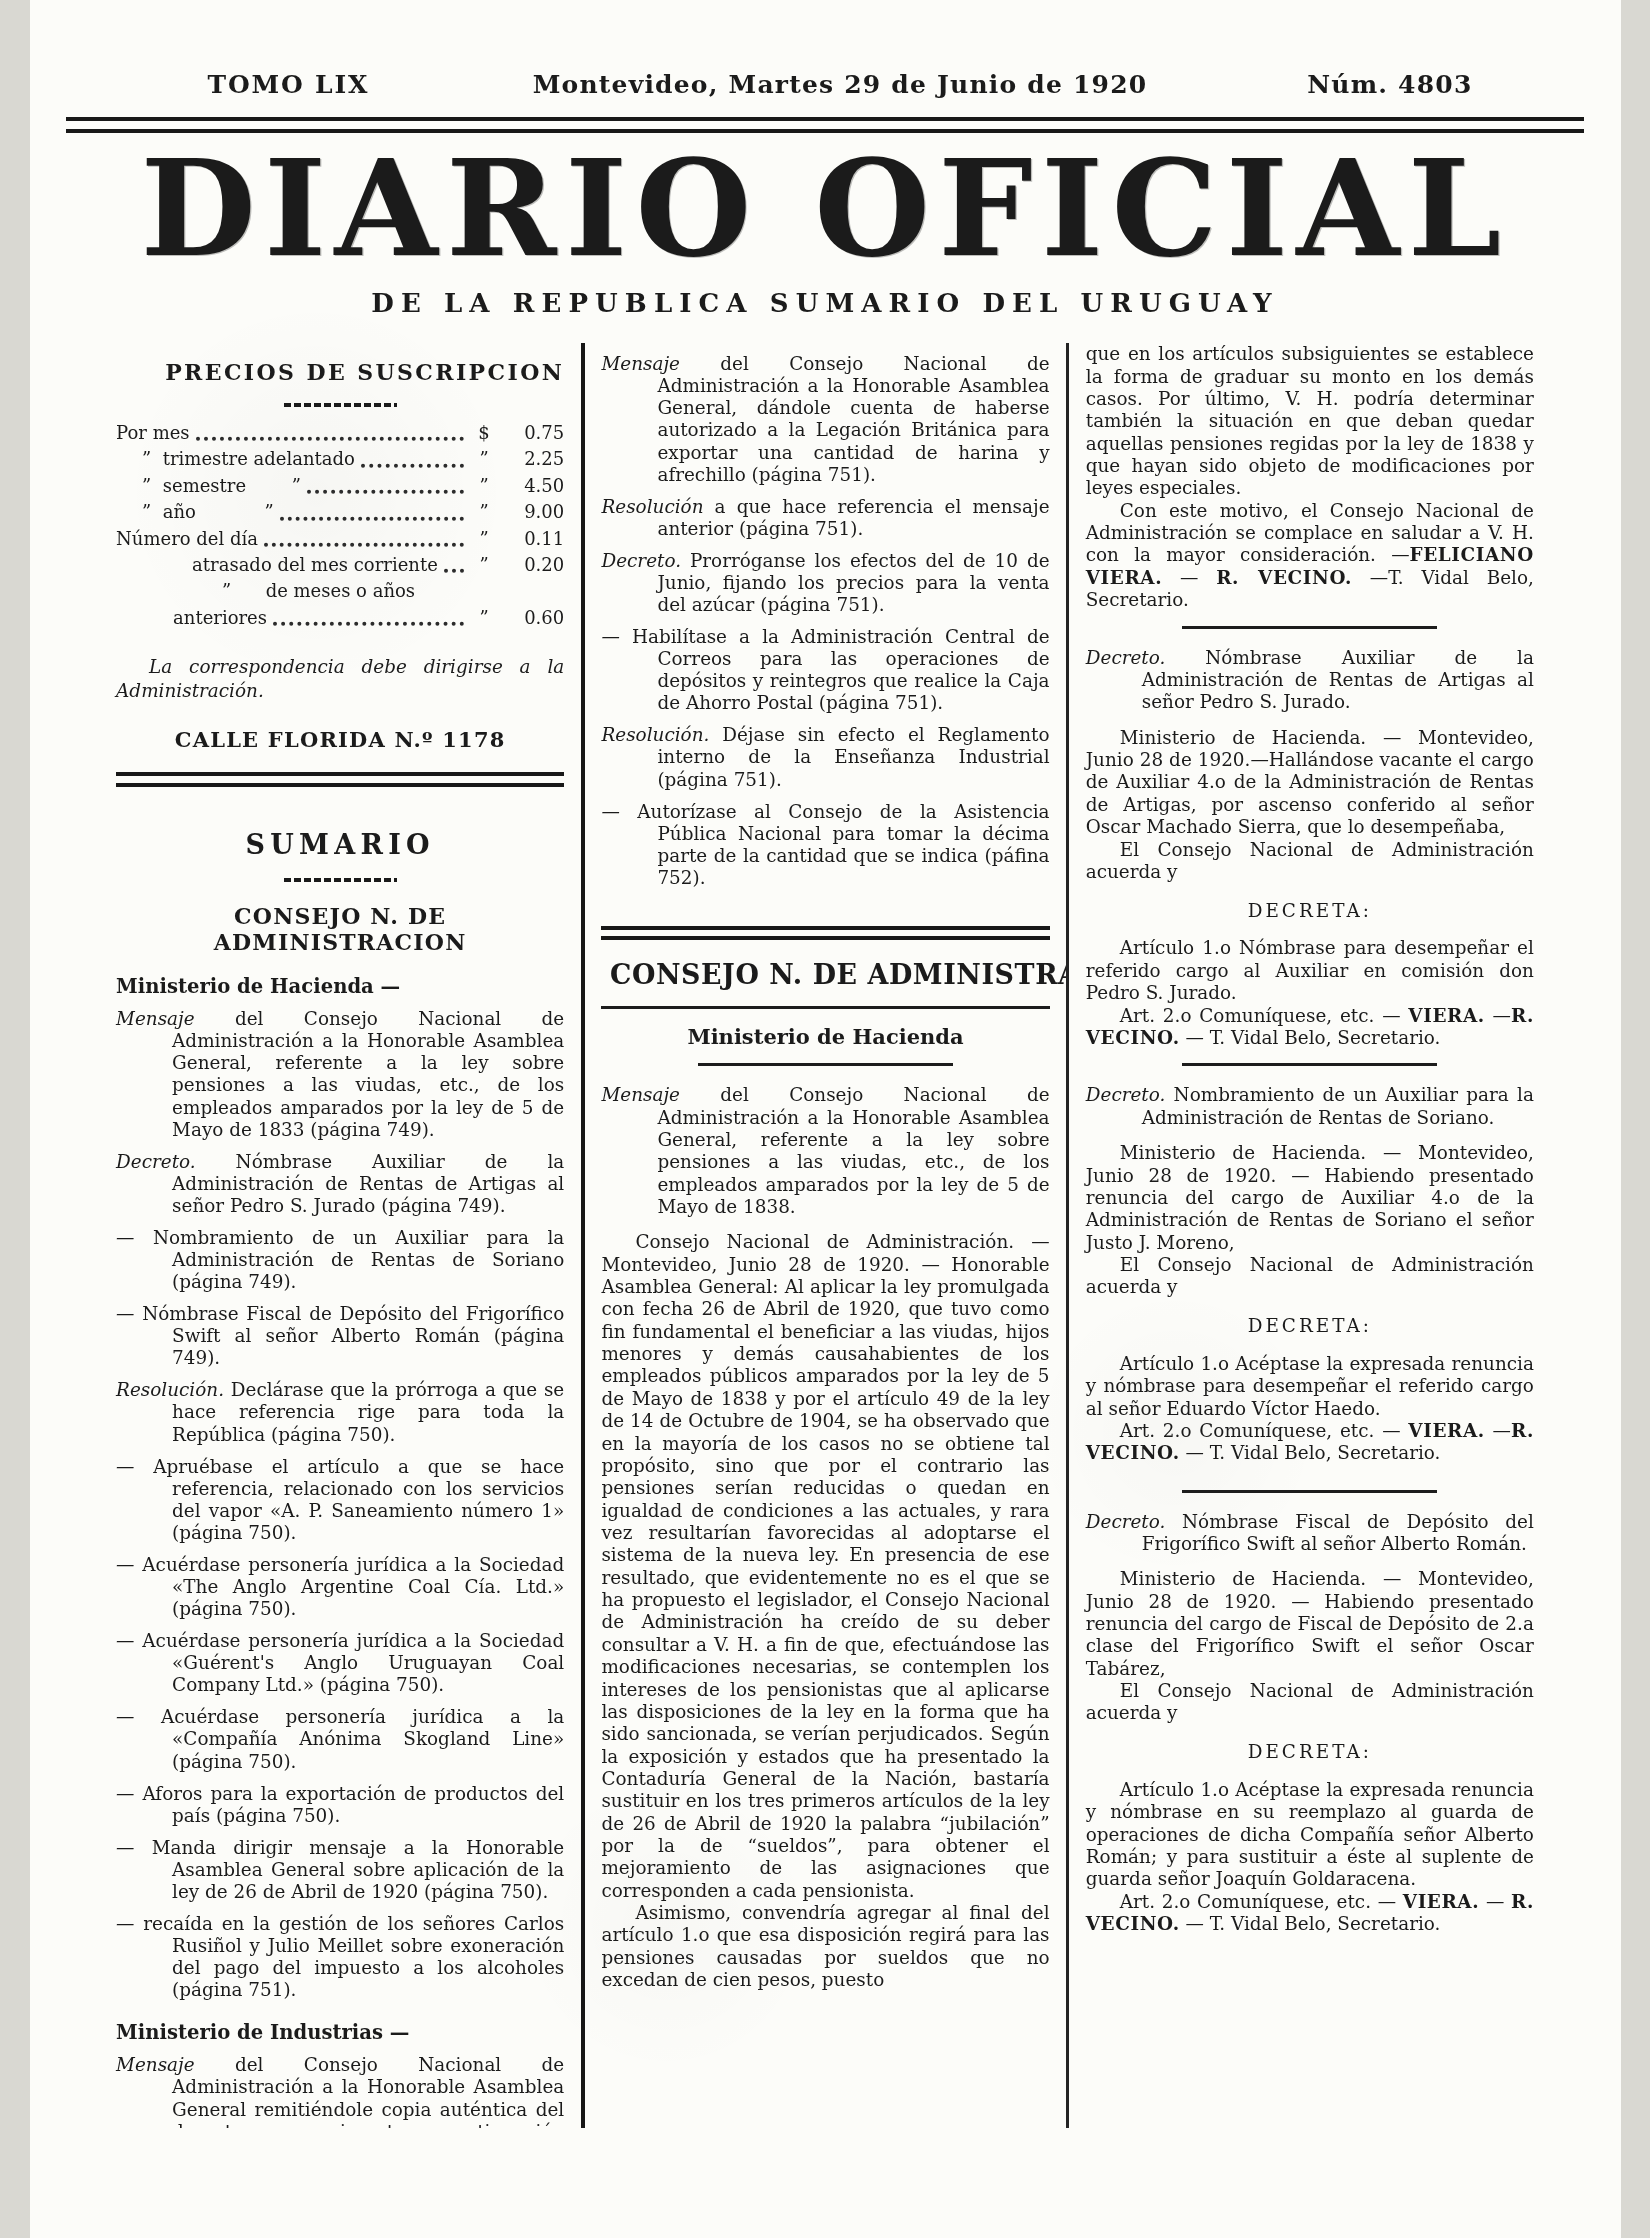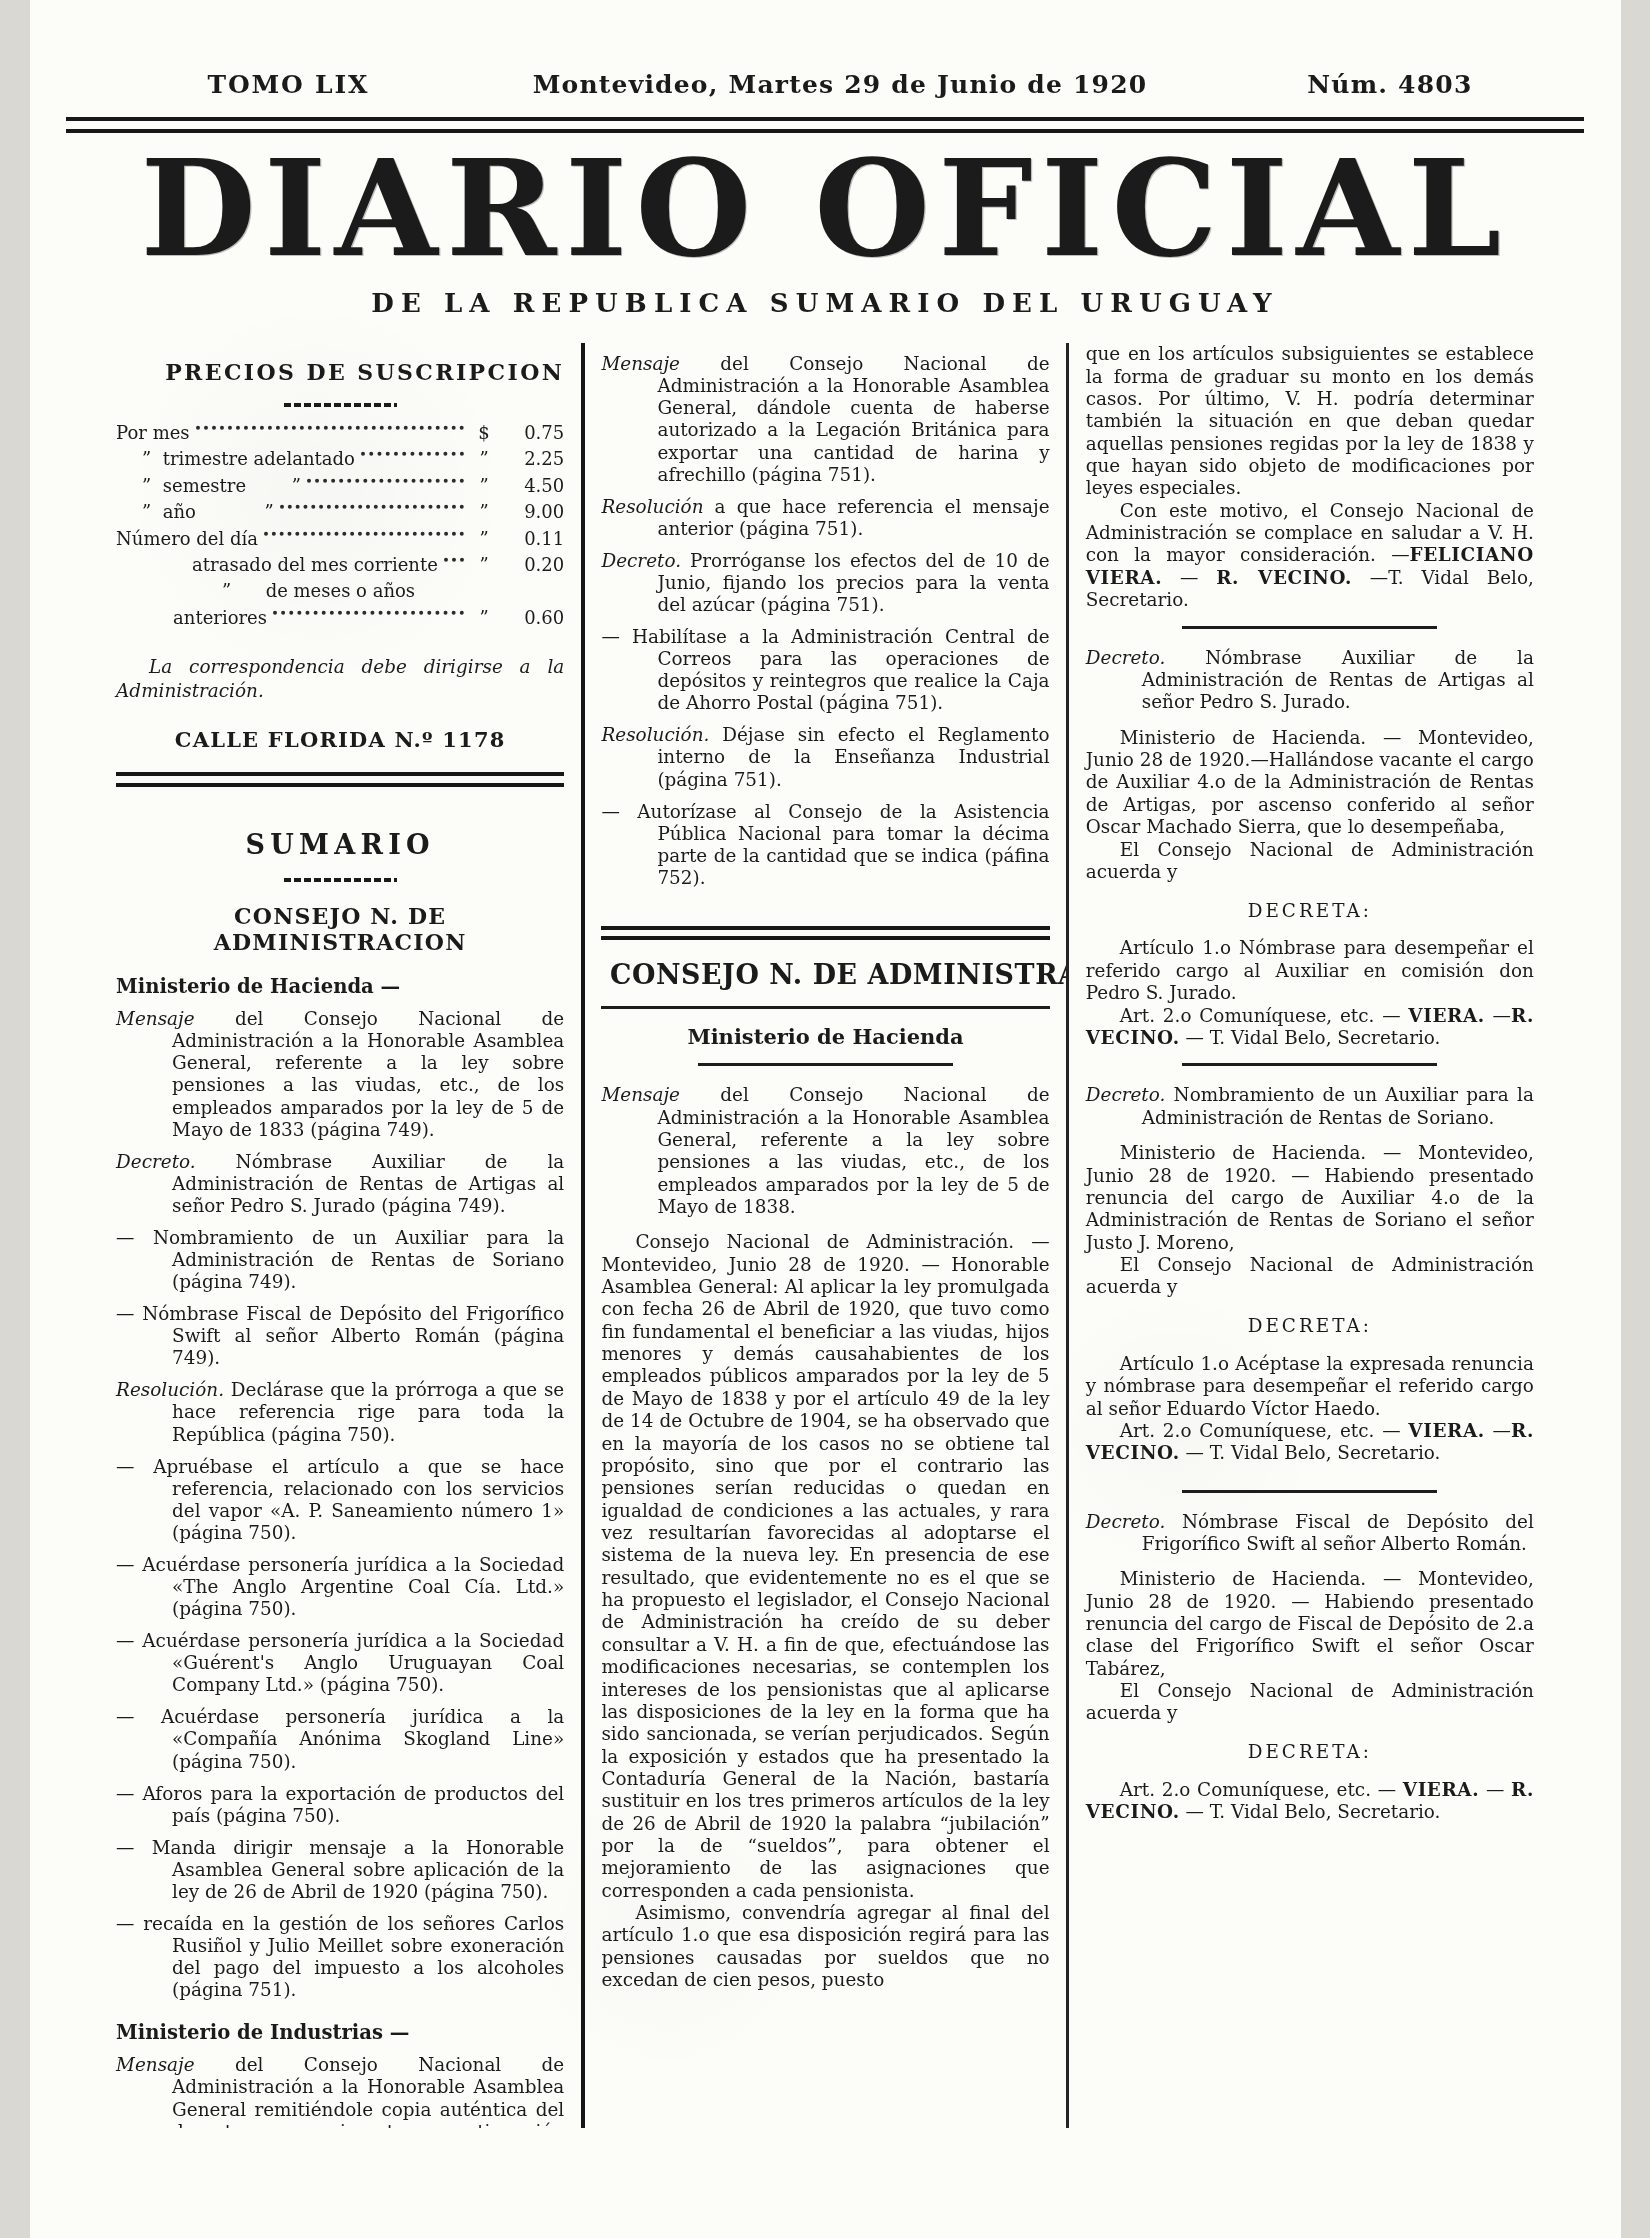--- a/index.html
+++ b/index.html
@@ -28,21 +28,21 @@
   .subtitle{text-align:center;font-weight:bold;font-size:26px;letter-spacing:7.1px;margin-top:13px;}
   
   .cols{display:flex;align-items:stretch;margin:25px 70px 0;height:1785px;}
   .col{flex:1;padding:0 16.6px;overflow:hidden;}
   .col-mid{border-left:4.2px solid #161616;border-right:3.6px solid #242424;}
   
   .price-title{text-align:right;font-weight:bold;font-size:22px;letter-spacing:2.4px;margin:15.4px 0 0;}
   .squiggle{width:113px;height:4.2px;margin:18px auto 13px;
             background:repeating-linear-gradient(90deg,#1a1a1a 0 7.1px,transparent 7.1px 10px);}
   .price-table{font-size:18px;margin-top:3.6px;}
-  .prow{display:flex;align-items:center;line-height:1.47;}
+  .prow{display:flex;align-items:flex-end;line-height:1.47;}
   .prow .lbl{white-space:nowrap;}
   .prow .dots{flex:1;margin:0 6px;border-bottom:4.2px dotted #2c2c2c;transform:translateY(-5.3px);}
   .prow .cur{flex:0 0 28.5px;text-align:center;}
   .prow .val{flex:0 0 66px;text-align:right;}
   .prow.nod{justify-content:flex-start;}
   .i1{padding-left:26px;}
   .i2{padding-left:76px;}
   .i3{padding-left:106px;}
   .i4{padding-left:57px;}
   .note{font-size:18.4px;line-height:1.3;text-align:justify;text-indent:33px;margin:24px 0 0;font-style:italic;}
@@ -221,19 +221,20 @@
       </div>
 
       <div class="dec-gap"></div>
       <div class="short-rule"></div>
 
       <div class="decree">
         <p class="summary"><i class="lead">Decreto.</i> <span>Nómbrase Fiscal de Depósito del Frigorífico Swift al señor Alberto Román.</span></p>
         <p class="para">Ministerio de Hacienda. — Montevideo, Junio 28 de 1920. — Habiendo presentado renuncia del cargo de Fiscal de Depósito de 2.a clase del Frigorífico Swift el señor Oscar Tabárez,</p>
         <p class="para">El Consejo Nacional de Administración acuerda y</p>
         <p class="decreta">DECRETA:</p>
+        <p class="para">Artículo 1.o Acéptase la expresada renuncia y nómbrase en su reemplazo al guarda de operaciones de dicha Compañía señor Alberto Román; y para sustituir a éste al suplente de guarda señor Joaquín Goldaracena.</p>
         <p class="para sigline"><span>Art. 2.o Comuníquese, etc. — </span><b>VIERA.</b><span> — </span><b>R. VECINO.</b><span> — T. Vidal Belo, Secretario.</span></p>
       </div>
 
     </div>
   </div>
 </div>
 
 
 </body></html>

